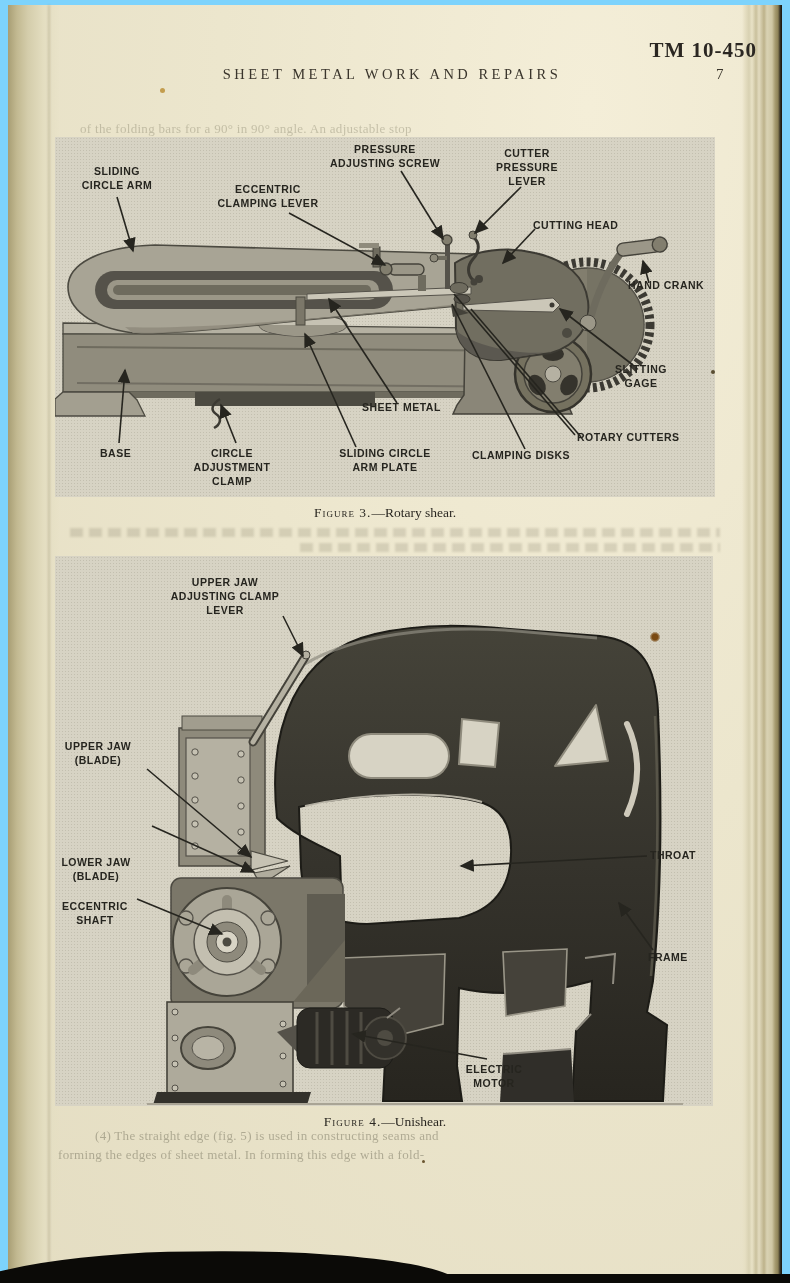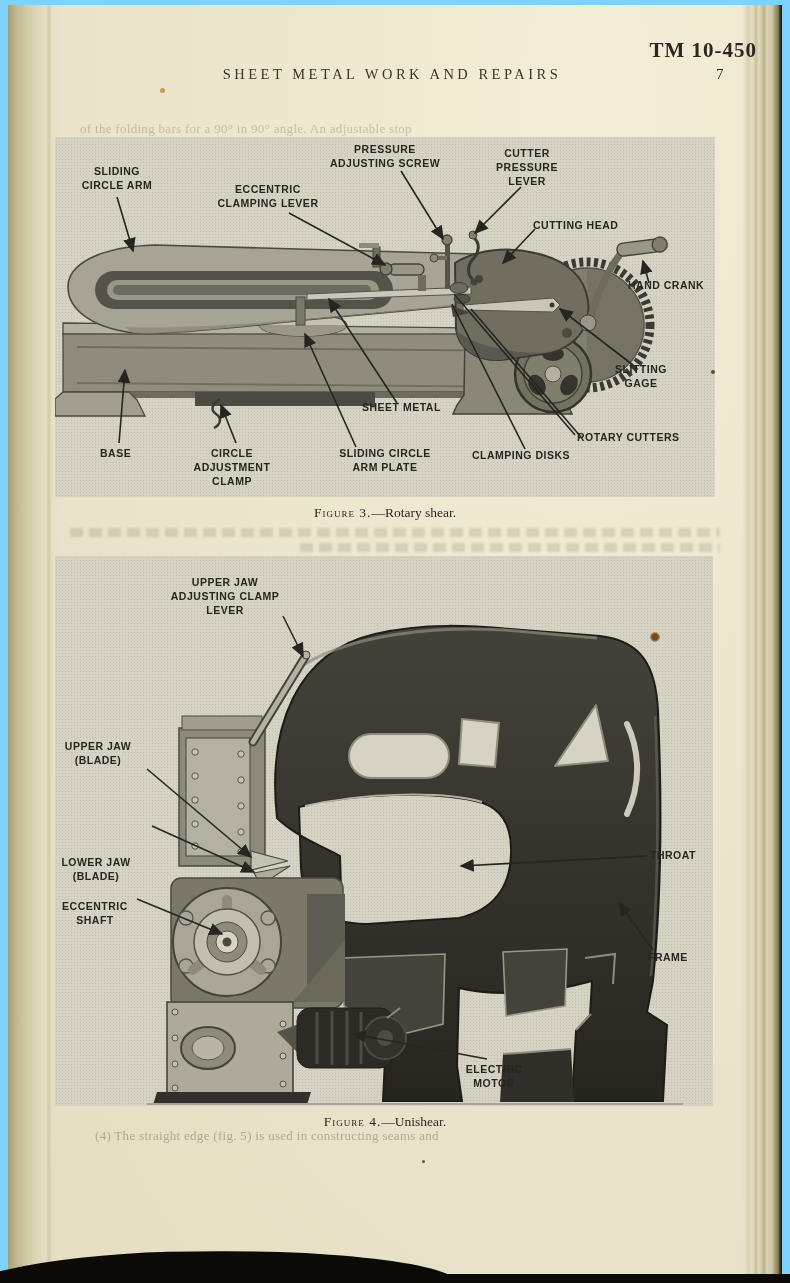--- a/index.html
+++ b/index.html
@@ -382,20 +382,21 @@
       <div>ELECTRIC</div>
         <div>MOTOR</div>
     </div>
   </div>
 
   <div class="caption" style="top:1114px;">
     <span class="fl">Figure 4.</span><span>—Unishear.</span>
   </div>
 
   <div class="ghost" style="left:95px;top:1128px;">(4) The straight edge (fig. 5) is used in constructing seams and</div>
+  <div class="ghost" style="left:58px;top:1147px;">forming the edges of sheet metal.   In forming this edge with a fold-</div>
 
 
   <div class="speck" style="left:650px;top:632px;width:10px;height:10px;background:radial-gradient(circle,#7a4a12 0 40%,rgba(122,74,18,.35) 70%,transparent 75%);"></div>
   <div class="speck" style="left:711px;top:370px;width:4px;height:4px;background:#5a4e32;"></div>
   <div class="speck" style="left:422px;top:1160px;width:3px;height:3px;background:#6a5530;"></div>
   <div class="speck" style="left:160px;top:88px;width:5px;height:5px;background:#b98b2e;opacity:.8;"></div>
 
   <div class="bottom-curve"></div>
   <div class="bottom-band"></div>
 </div>

